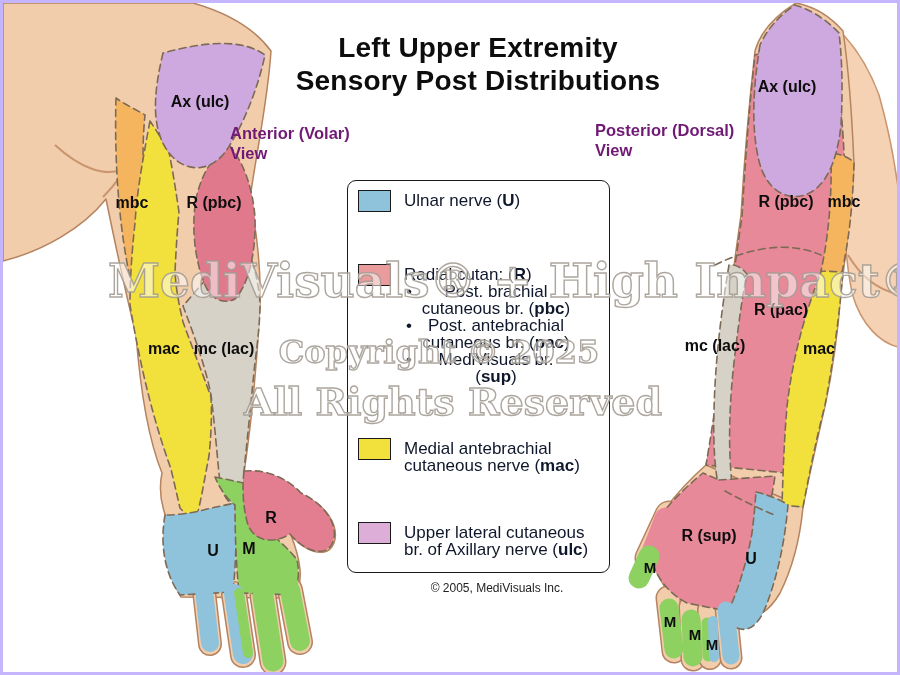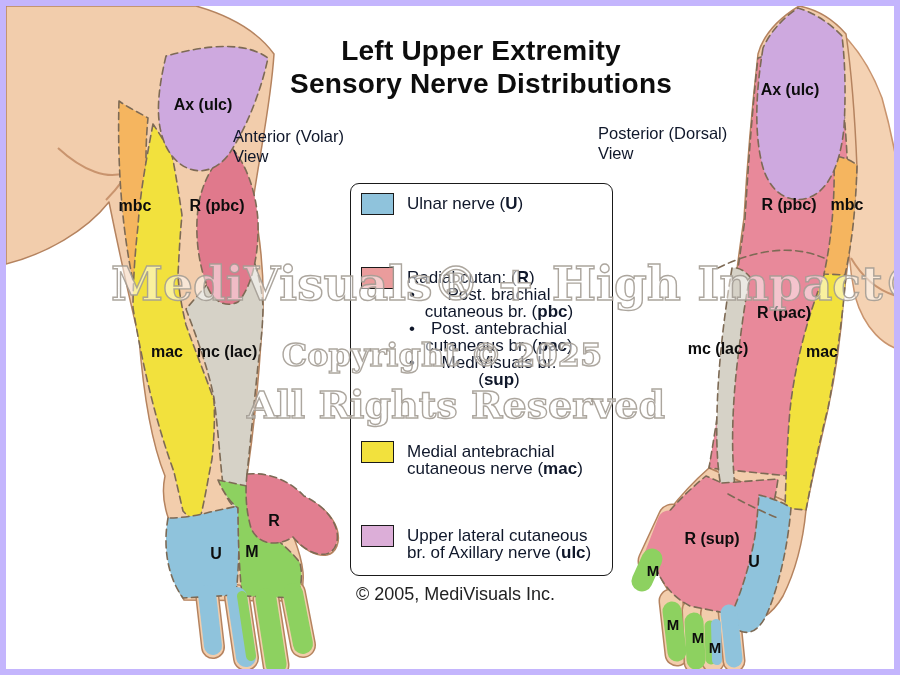--- a/index.html
+++ b/index.html
@@ -1,50 +1,50 @@
 <!DOCTYPE html>
 <html><head>
 <meta charset="utf-8">
 <style>
   html,body{margin:0;padding:0;background:#fff;}
   .stage{position:relative;width:900px;height:675px;background:#fff;overflow:hidden;
-         font-family:"Liberation Sans",sans-serif;border:6px solid #c4b5fd;box-sizing:border-box;}
+         font-family:"Liberation Sans",sans-serif;border:3px solid #c4b5fd;box-sizing:border-box;}
   .title{position:absolute;left:205px;top:28px;width:540px;text-align:center;
          font-size:28px;font-weight:bold;line-height:33px;color:#0d0d0d;letter-spacing:.2px;z-index:5;}
-  .viewlbl{position:absolute;font-size:16.5px;font-weight:normal;line-height:19.5px;color:#0f172a;z-index:5;}
+  .viewlbl{position:absolute;font-size:16.5px;font-weight:bold;line-height:19.5px;color:#701a75;z-index:5;}
   .viewlbl.ant{left:227px;top:121px;}
   .viewlbl.post{left:592px;top:118px;}
   .legendbox{position:absolute;left:344px;top:177px;width:261px;height:391px;background:#fff;
              border:1.8px solid #1a1a1a;border-radius:9px;z-index:10;}
   .lrow{position:absolute;left:10px;display:flex;gap:13px;align-items:flex-start;}
   .sw{width:33px;height:22px;border:1.6px solid #1a1a1a;flex:0 0 auto;box-sizing:border-box;}
   .ltxt{font-size:17px;line-height:17px;color:#0f172a;width:200px;margin-top:2px;}
   .ltxt.narrow{width:158px;}
   .bullets{margin-top:0;text-align:center;}
   .bullet{position:relative;padding-left:13px;width:158px;}
   .bullet::before{content:"•";position:absolute;left:2px;top:0;}
-  .copyright{position:absolute;left:350px;top:578px;width:288px;text-align:left;
-             font-size:18px;color:#222;z-index:10;}
+  .copyright{position:absolute;left:350px;top:578px;width:288px;text-align:center;
+             font-size:12px;color:#222;z-index:10;}
   .arm-svg{position:absolute;top:0;z-index:1;}
   .arm-svg text{font-family:"Liberation Sans",sans-serif;font-weight:bold;fill:#0d0d0d;}
   .wm{position:absolute;z-index:30;pointer-events:none;white-space:nowrap;text-align:center;
       font-family:"DejaVu Serif",serif;font-weight:bold;color:rgba(255,255,255,0.5);
       -webkit-text-stroke:1.4px rgba(163,156,148,0.9);}
   .wm1{left:105px;top:250px;width:800px;font-size:47px;}
   .wm2{left:236px;top:330px;width:400px;font-size:32px;}
   .wm3{left:235px;top:376px;width:430px;font-size:38px;}
 </style>
 </head>
 <body>
 
 <div class="stage">
 
   <div class="title">
     <div>Left Upper Extremity</div>
-    <div>Sensory Nerve Distributions</div>
+    <div>Sensory Post Distributions</div>
   </div>
 
   <div class="viewlbl ant">
     <div>Anterior (Volar)</div>
     <div>View</div>
   </div>
   <div class="viewlbl post">
     <div>Posterior (Dorsal)</div>
     <div>View</div>
   </div>

